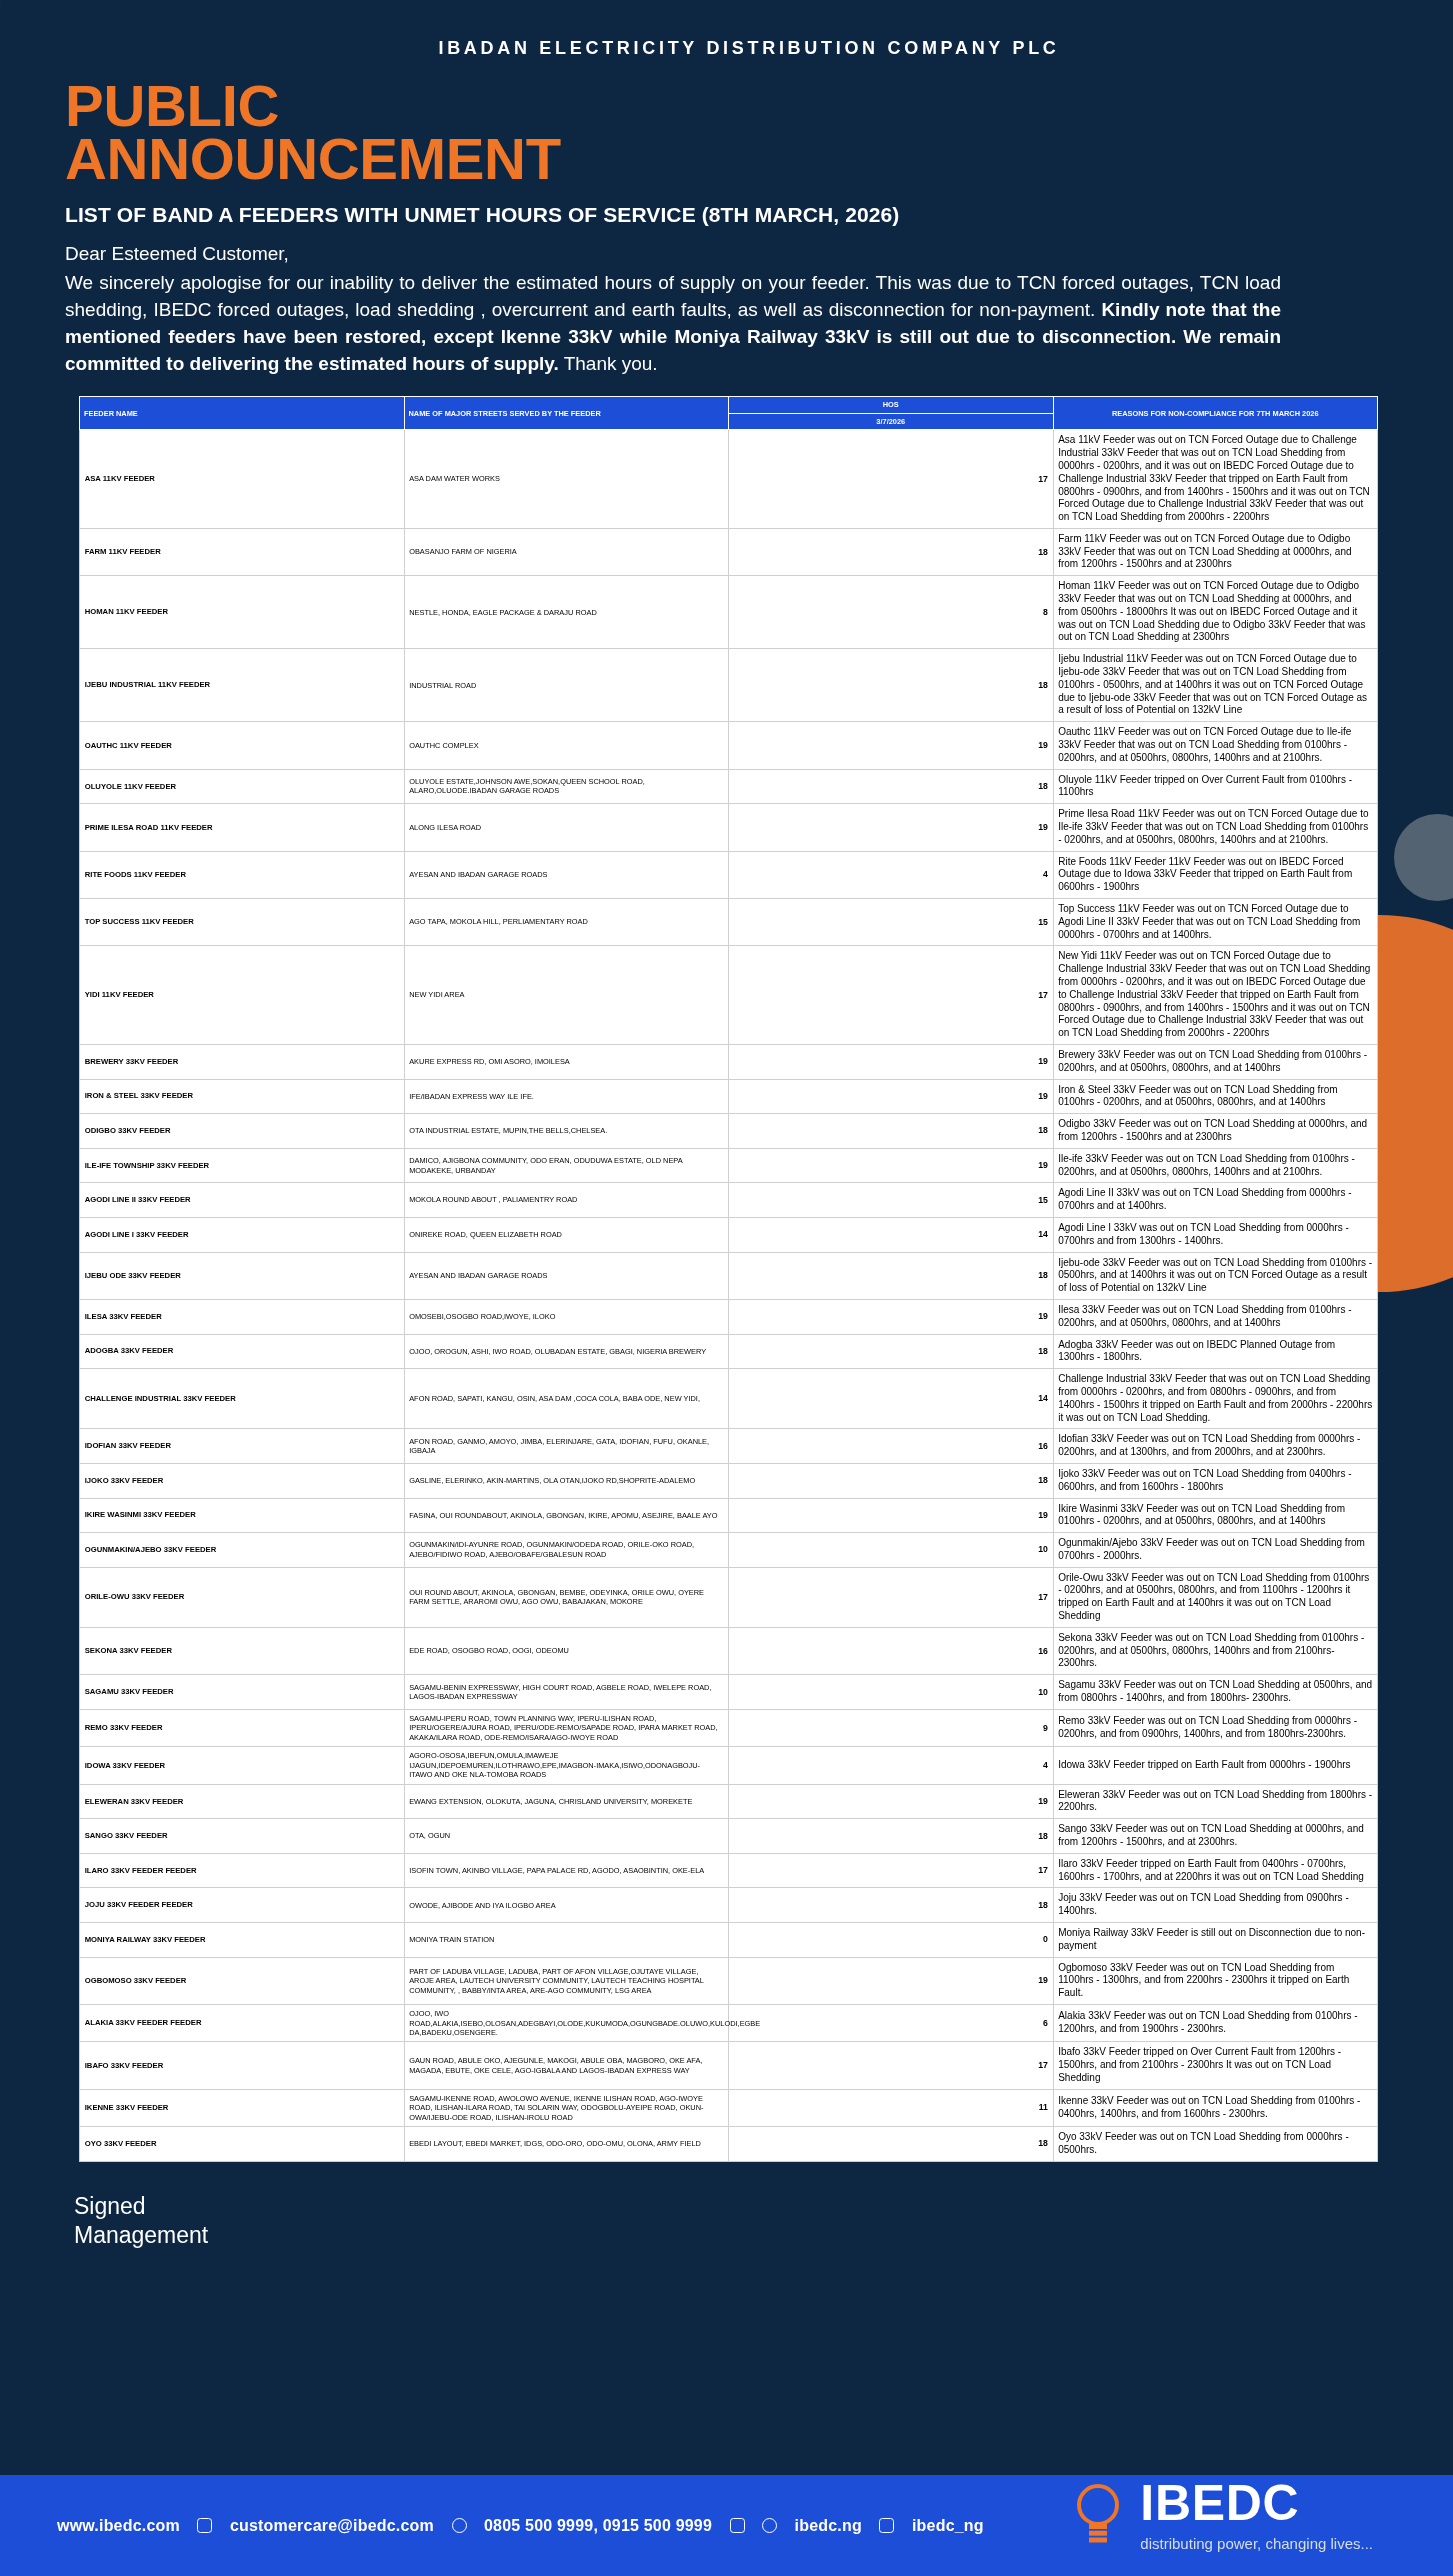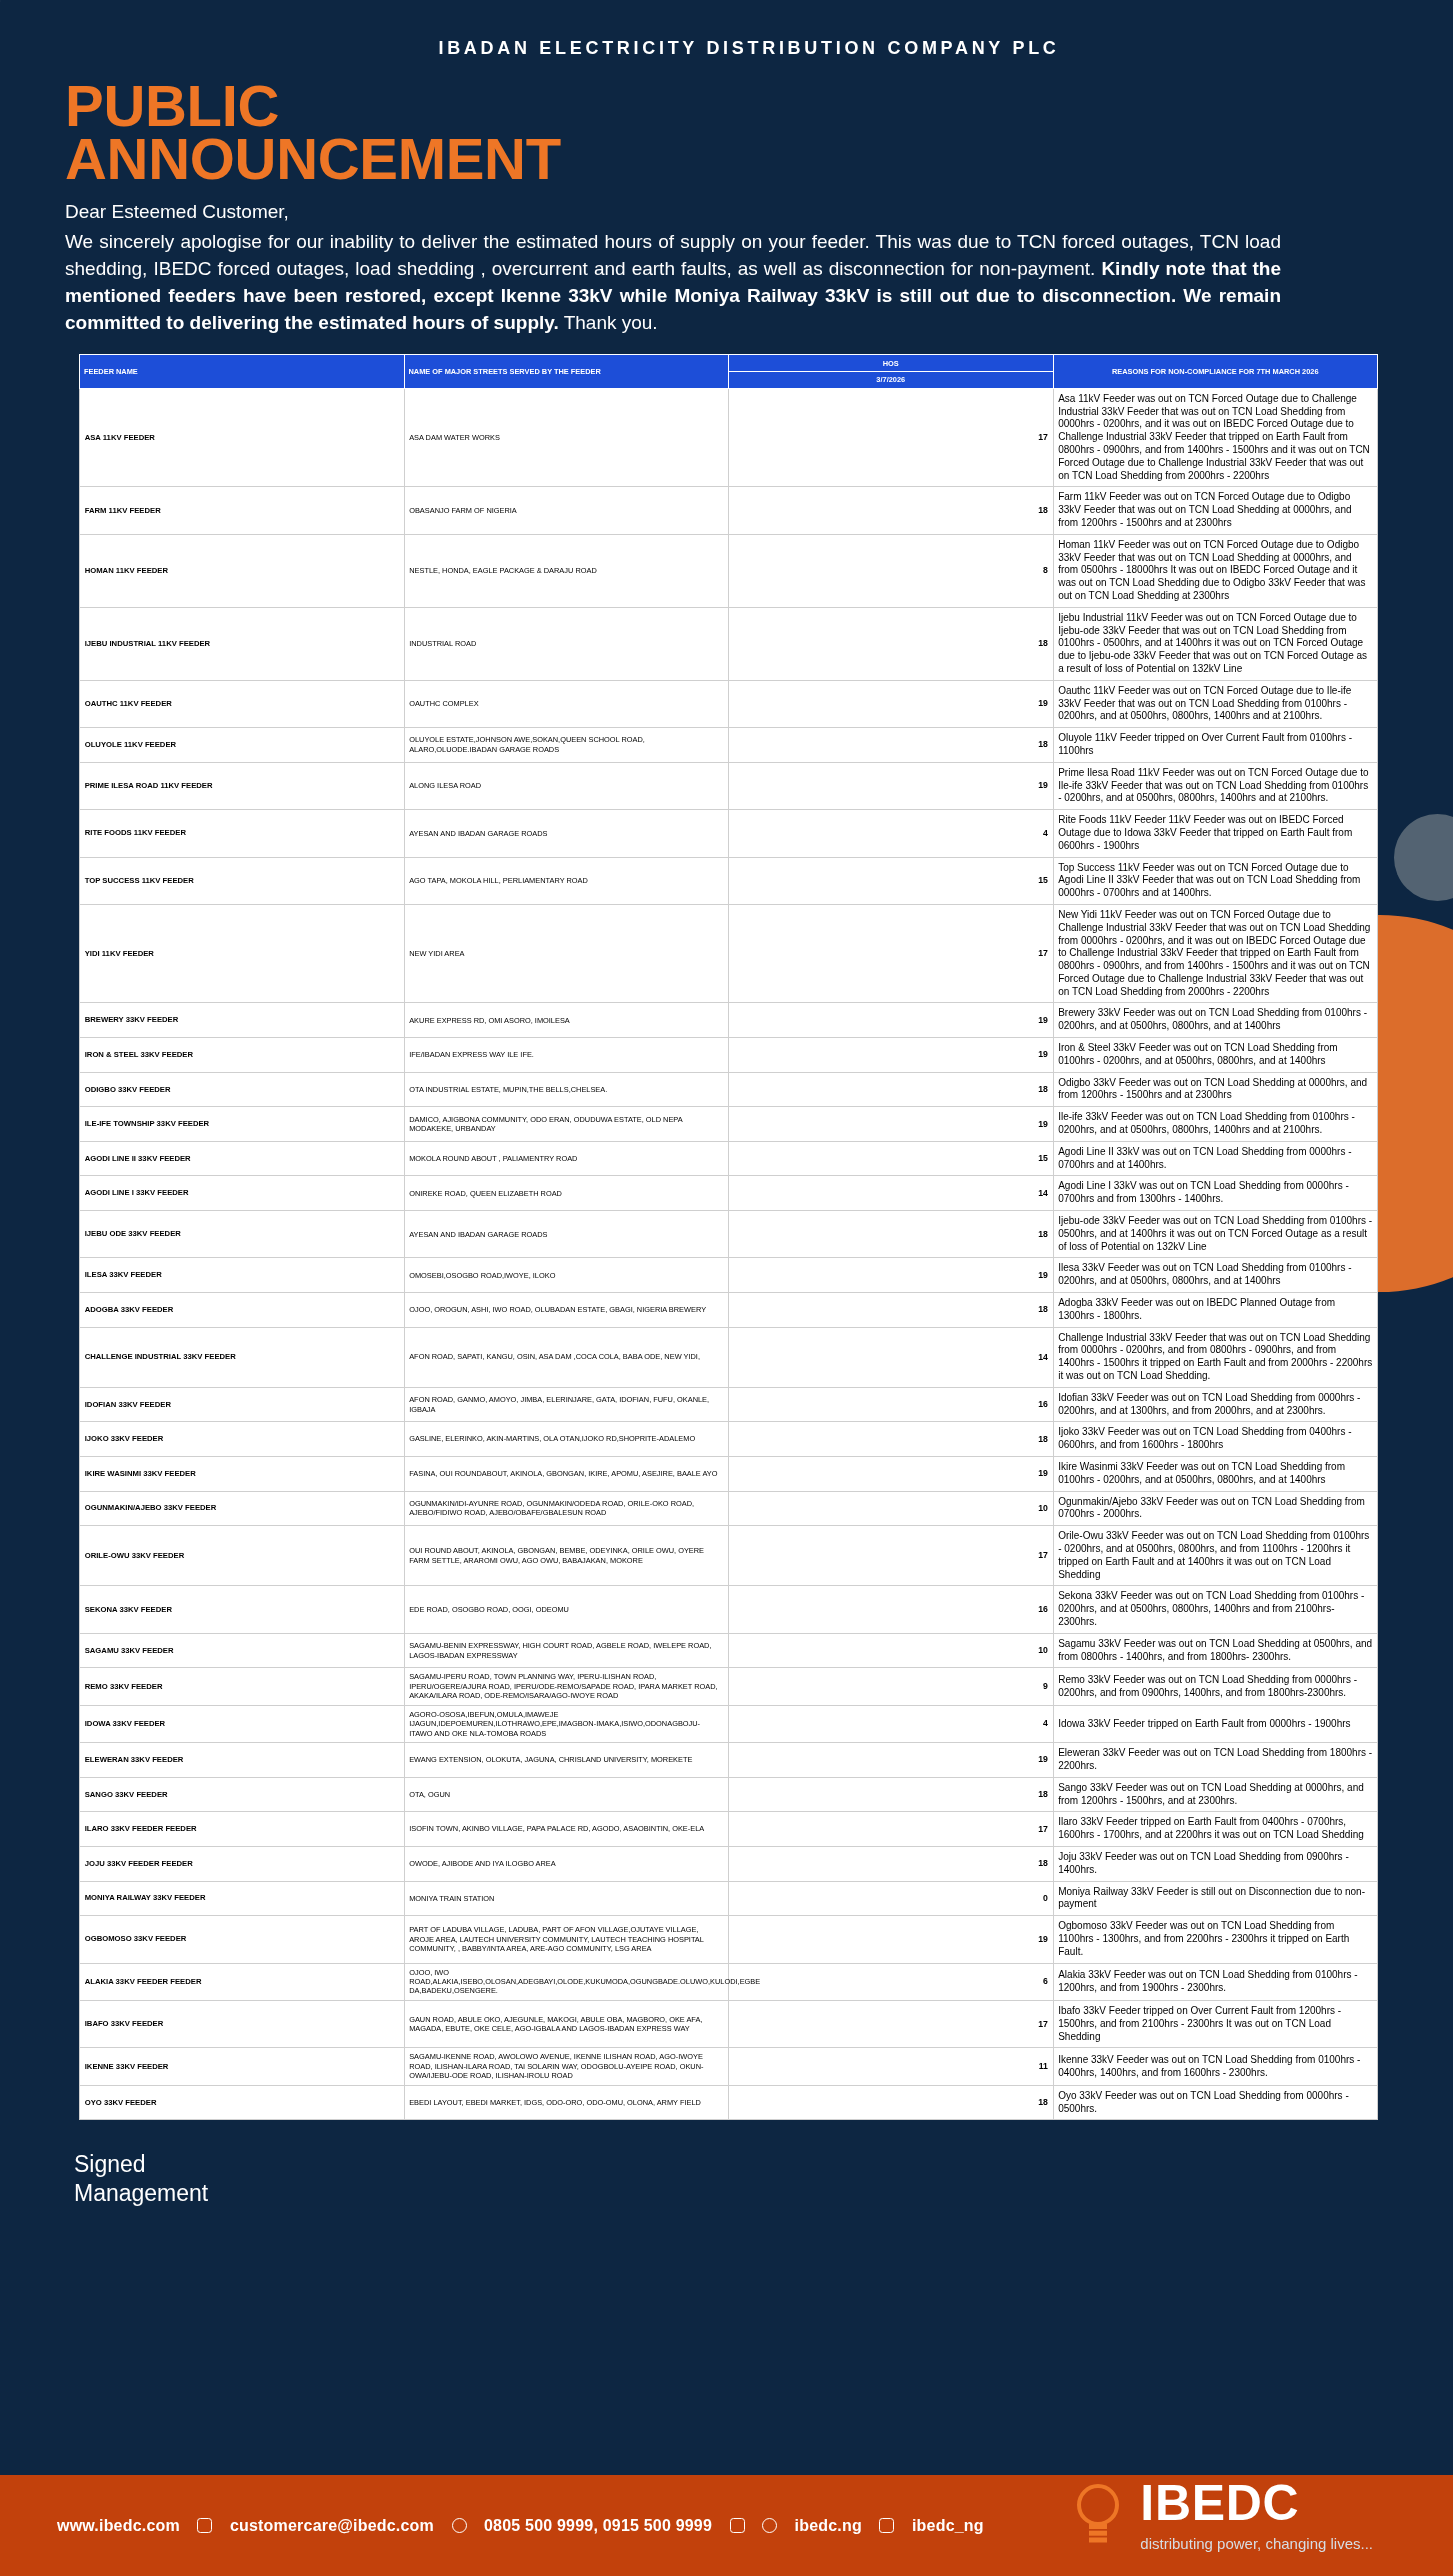--- a/index.html
+++ b/index.html
@@ -94,21 +94,21 @@
   td.reason { font-size:10px;margin-top:12px; }
   .hos-head-sub { font-weight:bold; font-size:7px; }
 
   .signed {
     padding: 30px 0 0 74px;
     font-size: 23px;
     line-height: 1.25;
   }
   .footer {
     position:absolute; left:0; bottom:0; width:1454px; height:101px;
-    background:#c2410c;
+    background:#1d4ed8;
   }
   .footer-inner {
     display:flex; align-items:center; gap:17.5px;
     padding: 0 0 0 57px; height:101px;
     font-size:16px; font-weight:bold; letter-spacing:0.2px;
   }
   .brand {
     position:absolute; right:81px; bottom:24px; text-align:left;
     display:flex; align-items:center; gap:15px;
   }
@@ -144,20 +144,21 @@
 
 <div class="wrap">
 
   <div class="company-bar">IBADAN ELECTRICITY DISTRIBUTION COMPANY PLC</div>
 
   <div class="title">
     <div>PUBLIC</div>
     <div>ANNOUNCEMENT</div>
   </div>
 
+  <div class="subtitle">LIST OF BAND A FEEDERS WITH UNMET HOURS OF SERVICE (8TH MARCH, 2026)</div>
 
   <div class="body-copy">
     <span class="salute">Dear Esteemed Customer,</span>
     <span>We sincerely apologise for our inability to deliver the estimated hours of supply on your feeder. This was due to TCN forced outages, TCN load shedding, IBEDC forced outages, load shedding , overcurrent and earth faults, as well as disconnection for non-payment. </span><span class="b">Kindly note that the mentioned feeders have been restored, except Ikenne 33kV while Moniya Railway 33kV is still out due to disconnection.  We remain committed to delivering the estimated hours of supply.</span><span> Thank you.</span>
   </div>
 
   <table class="feeders">
     <thead>
       <tr>
         <th rowspan="2">FEEDER NAME</th>

